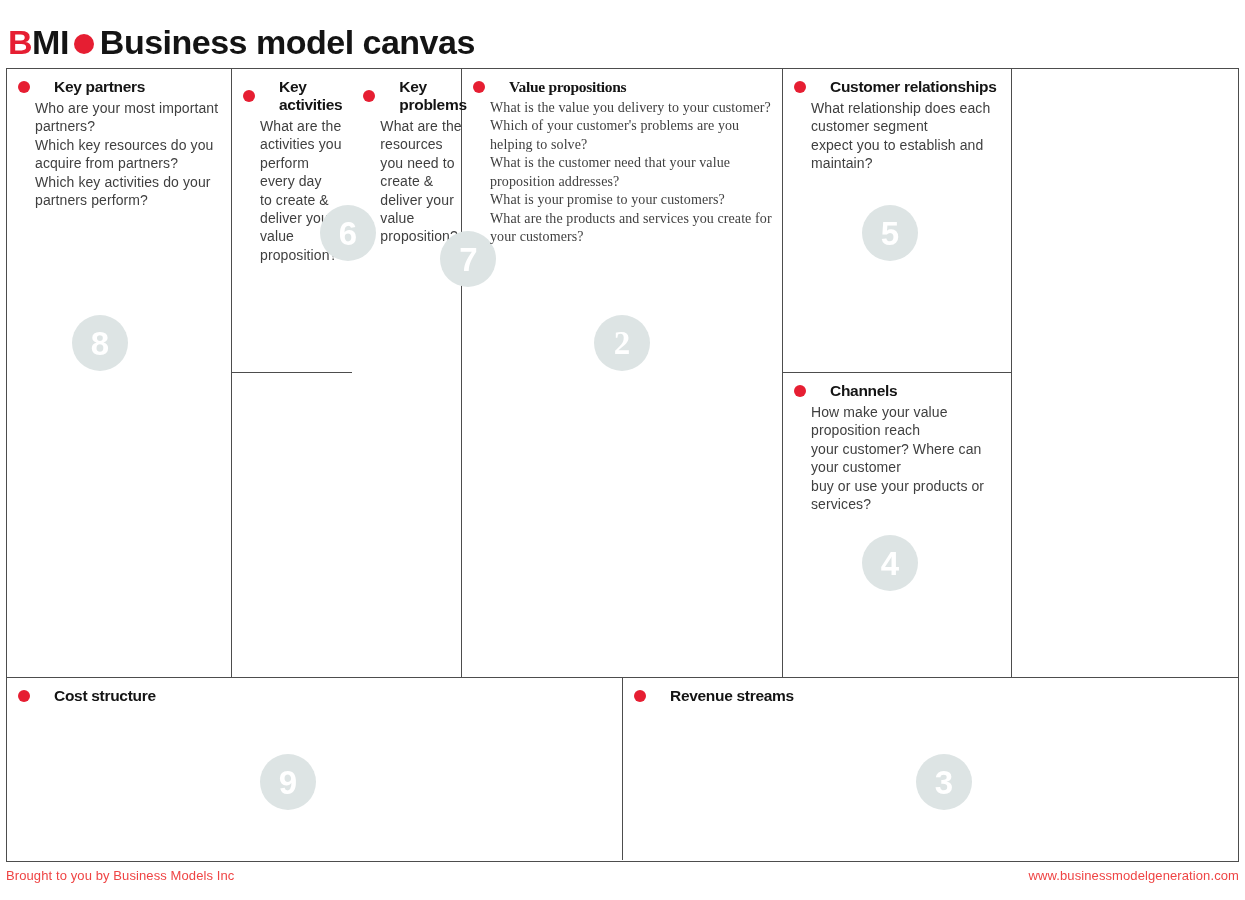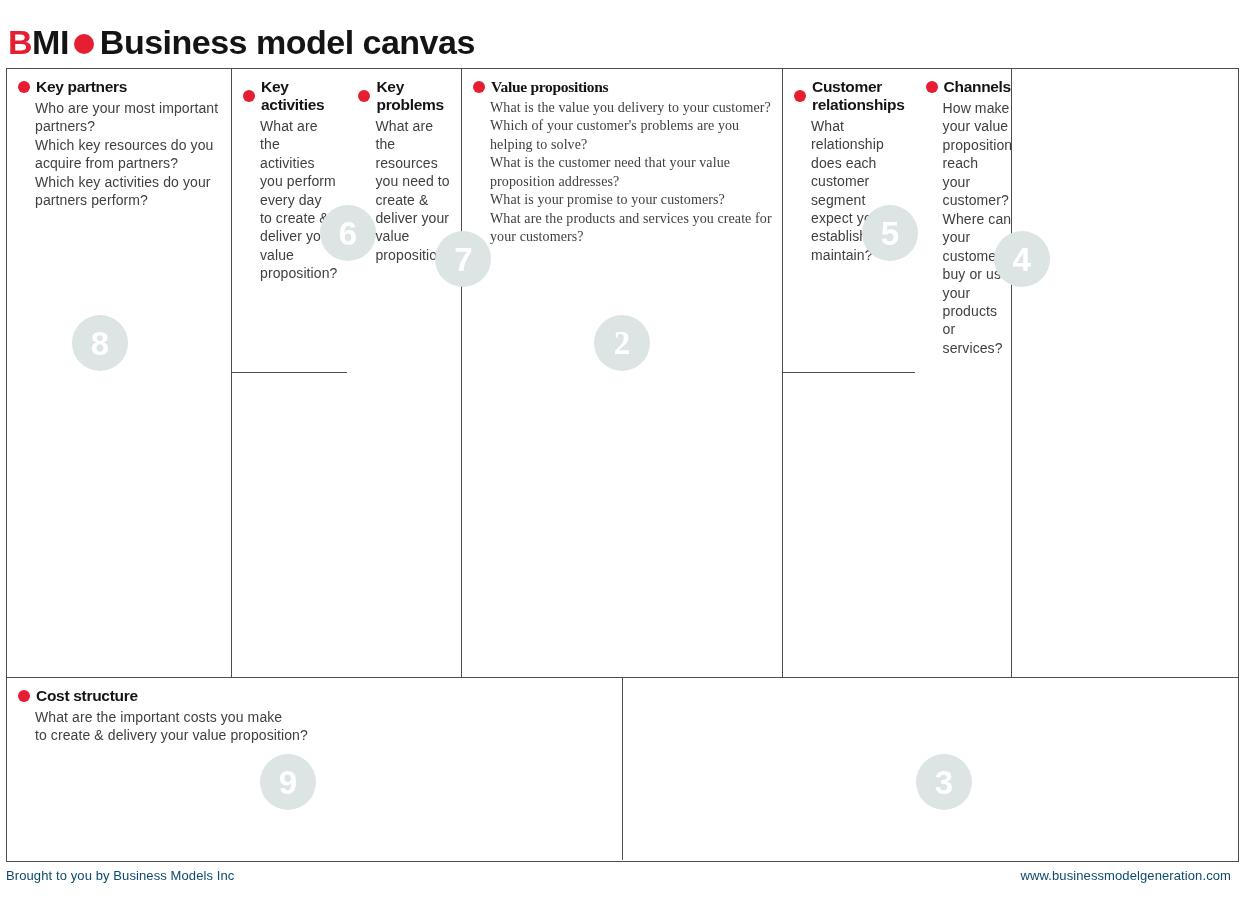--- a/index.html
+++ b/index.html
@@ -32,32 +32,32 @@
     width: 1233px; height: 794px;
     border: 1.5px solid #4d4d4d;
   }
   .top-row { display: flex; height: 608px; }
   .bottom-row { display: flex; height: 183px; border-top: 1.5px solid #4d4d4d; }
 
   .col { position: relative; height: 100%; }
   .col-partners   { width: 225px; border-right: 1.5px solid #4d4d4d; }
   .col-stack-a    { width: 230px; border-right: 1.5px solid #4d4d4d; display: flex; flex-direction: row; }
   .col-value      { width: 321px; border-right: 1.5px solid #4d4d4d; font-family: Liberation Serif, serif; }
-  .col-stack-b    { width: 229px; border-right: 1.5px solid #4d4d4d; display: flex; flex-direction: row; }
+  .col-stack-b    { width: 229px; border-right: 1.5px solid #4d4d4d; display: flex; flex-direction: column; }
   .col-segments   { flex: 1; }
 
   .half-top    { position: relative; height: 304px; border-bottom: 1.5px solid #4d4d4d; }
   .half-bottom { position: relative; flex: 1; }
 
   .cell-cost    { position: relative; width: 616px; border-right: 1.5px solid #4d4d4d; }
   .cell-revenue { position: relative; flex: 1; }
 
   
   .sec-head {
-    display: flex; align-items: center; gap: 6px;
+    display: flex; align-items: center; gap: 24px;
     padding: 9px 10px 0 11px;
   }
   .dot {
     flex: 0 0 auto; width: 12px; height: 12px; border-radius: 50%;
     background: #e61e32;
   }
   .sec-title {
     font-size: 15.5px; font-weight: 800; letter-spacing: -0.3px; color: #141414;
     line-height: 1.15;
   }
@@ -80,23 +80,23 @@
   .num-7 { left:  88px; top: 162px; }
   .num-2 { left: 132px; top: 246px; }
   .num-5 { left:  79px; top: 136px; }
   .num-4 { left:  79px; top: 162px; }
   .num-1 { left: 102px; top: 246px; }
   .num-9 { left: 253px; top:  76px; }
   .num-3 { left: 293px; top:  76px; }
 
   
   .footer {
-    position: absolute; left: 6px; right: 14px; top: 868px;
+    position: absolute; left: 6px; right: 6px; top: 868px;
     display: flex; justify-content: space-between; align-items: flex-start;
-    font-size: 13px; color: #0c4a6e; letter-spacing: 0.1px;
+    font-size: 13px; color: #ef4444; letter-spacing: 0.1px;
   }
 </style>
 </head>
 <body>
 
 <div class="page">
 
   <header class="header">
     <span class="logo-b">B</span>
       <span class="logo-mi">MI</span>
@@ -178,26 +178,28 @@
 
     </div>
 
     <div class="bottom-row">
 
       <section class="cell-cost">
         <div class="sec-head">
           <span class="dot"></span>
           <h2 class="sec-title">Cost structure</h2>
         </div>
-        <p class="desc">What are the important costs you make
-to create &amp; delivery your value proposition?</p>
         <span class="num num-9">9</span>
       </section>
 
       <section class="cell-revenue">
+        <div class="sec-head">
+          <span class="dot"></span>
+          <h2 class="sec-title">Revenue streams</h2>
+        </div>
         <span class="num num-3">3</span>
       </section>
 
     </div>
 
   </div>
 
   <div class="footer">
     <span>Brought to you by Business Models Inc</span>
     <span>www.businessmodelgeneration.com</span>

